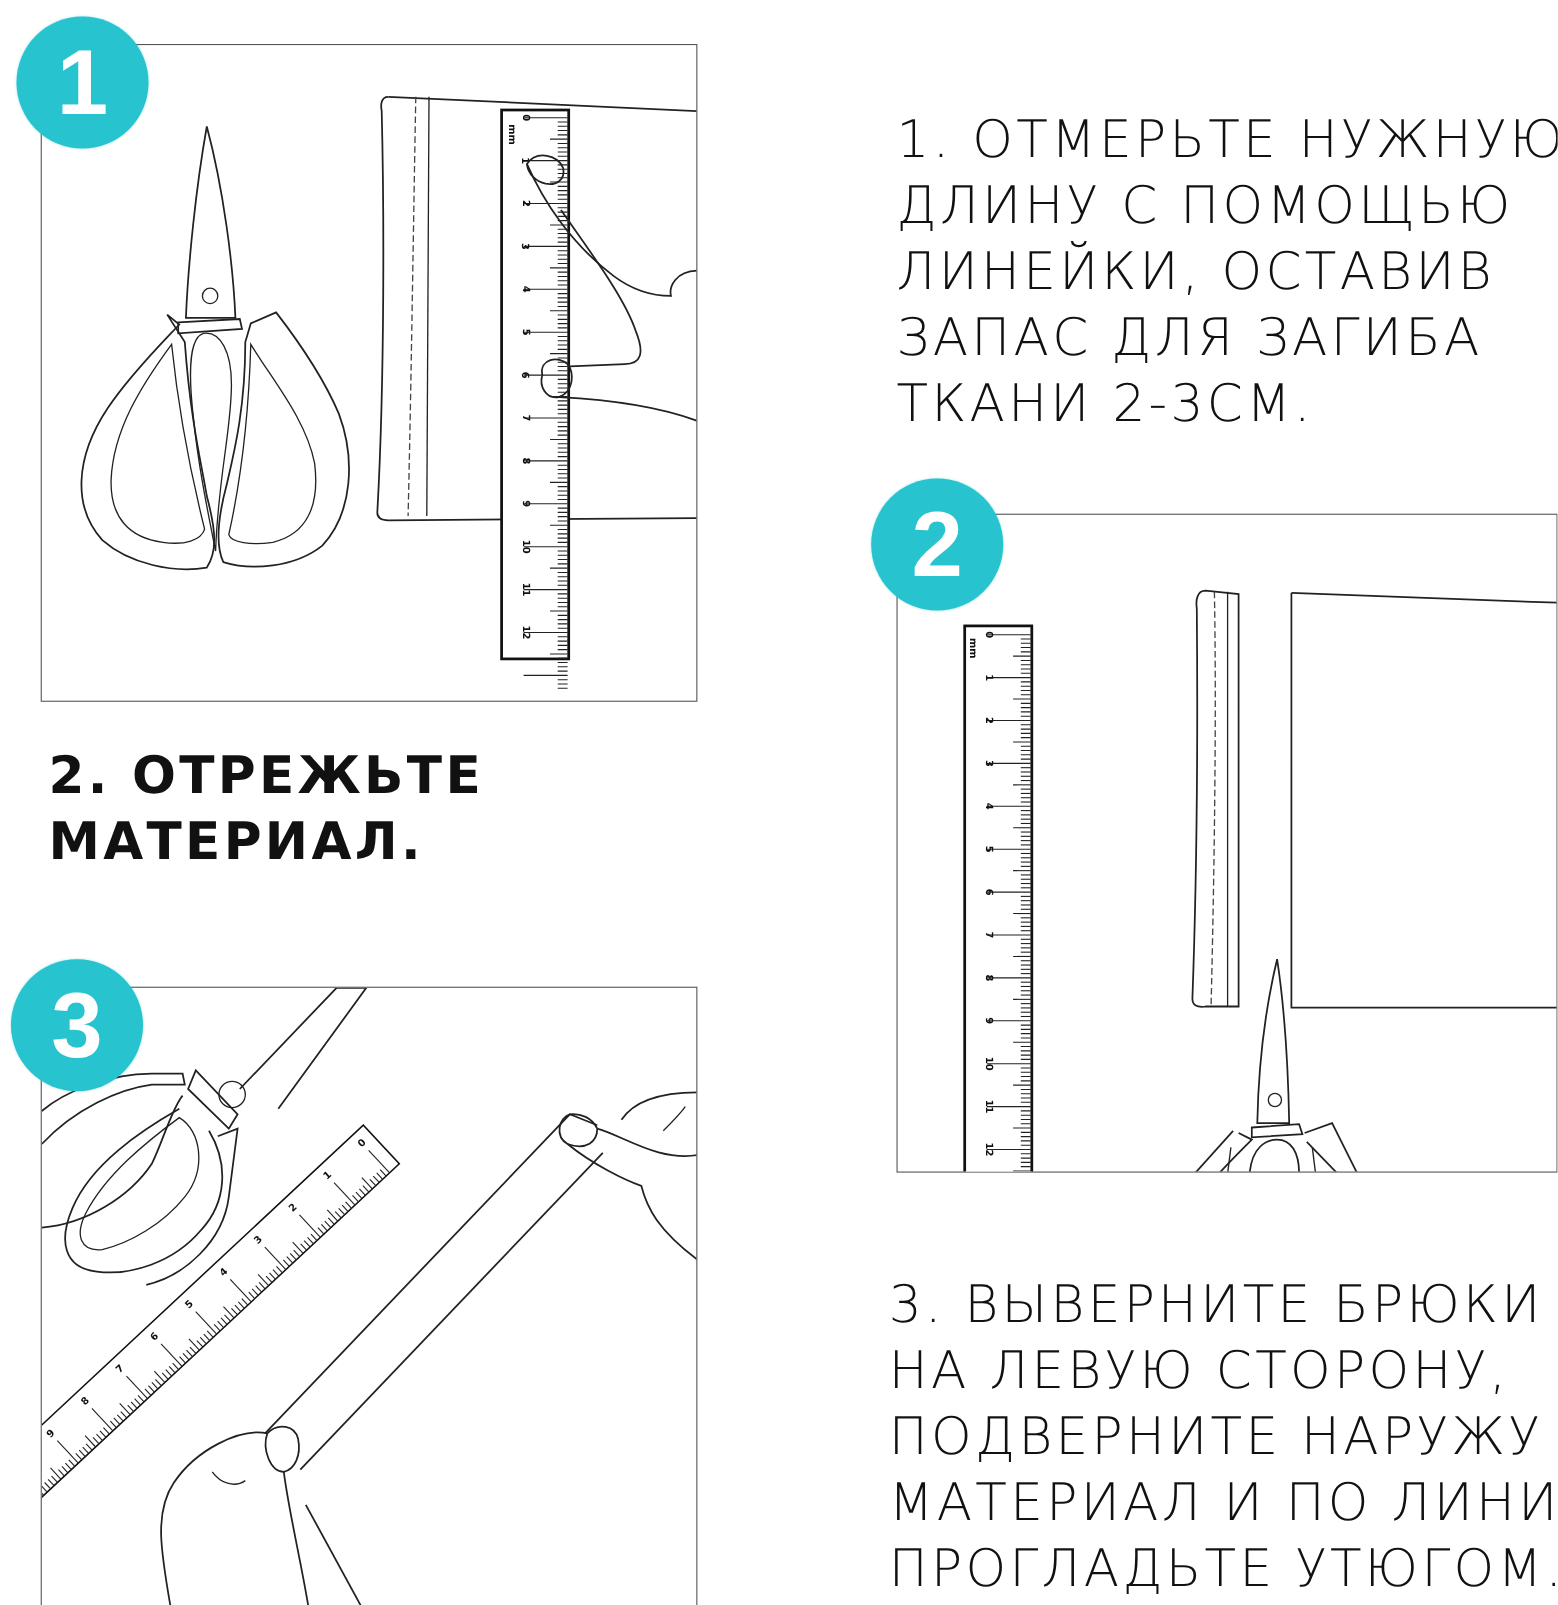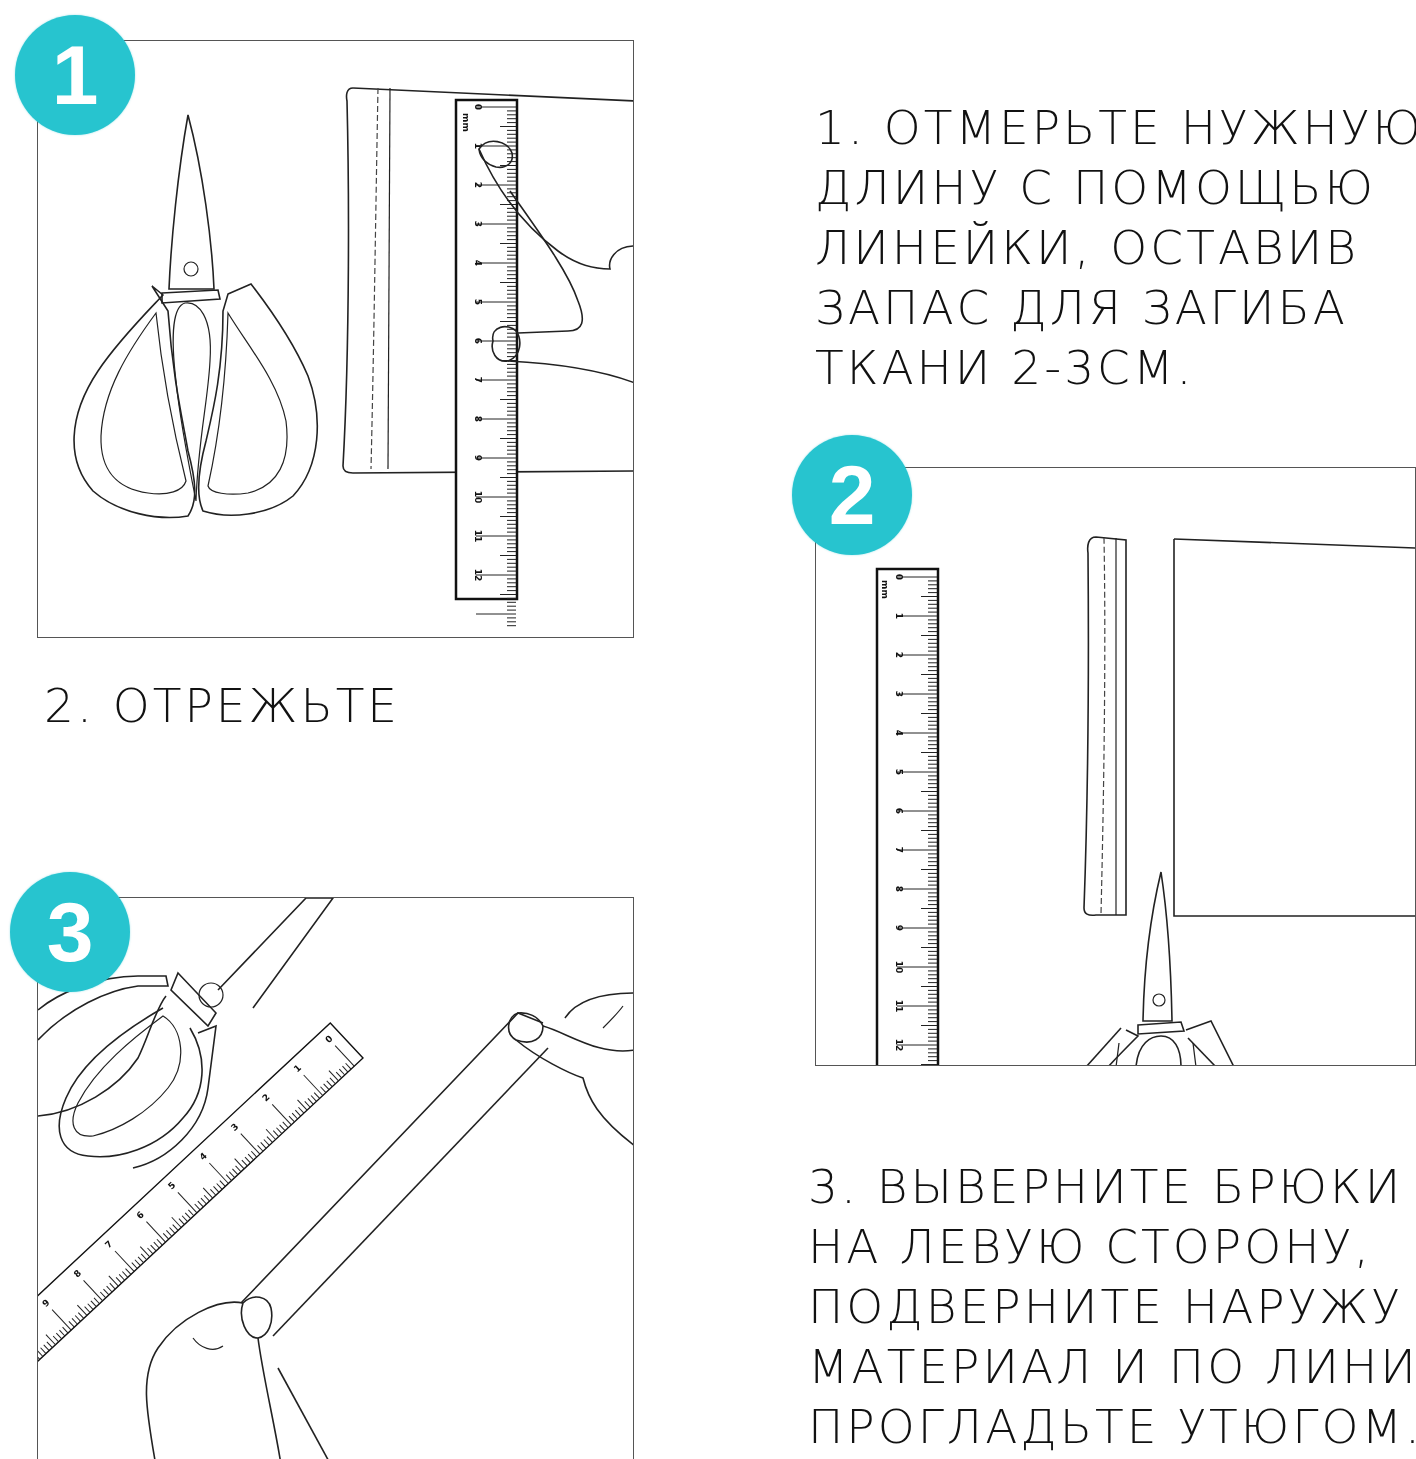--- a/index.html
+++ b/index.html
@@ -217,22 +217,23 @@
 </div>
 
 <div class="step-text" style="left:815px; top:98px;">
   <span class="line">1. ОТМЕРЬТЕ НУЖНУЮ</span>
   <span class="line">ДЛИНУ С ПОМОЩЬЮ</span>
   <span class="line">ЛИНЕЙКИ, ОСТАВИВ</span>
   <span class="line">ЗАПАС ДЛЯ ЗАГИБА</span>
   <span class="line">ТКАНИ 2-3см.</span>
 </div>
 
-<div class="step-text" style="left:44px; top:676px;">
+<div class="step-text" style="left:44px; top:676px;font-weight:bold;">
   <span class="line">2. ОТРЕЖЬТЕ</span>
+  <span class="line">МАТЕРИАЛ.</span>
 </div>
 
 <div class="frame" style="left:815px; top:467px; width:601px; height:599px;">
   <svg width="601" height="599" viewBox="0 0 601 599">
 
     <g>
       <rect class="ruler-body" x="61" y="101" width="61" height="510"></rect>
       <text class="rnum" x="66" y="112" transform="rotate(90 66 112)">mm</text>
       <g id="ruler2-ticks">
           <line x1="81" y1="109" x2="121" y2="109" class="rtick"></line>

